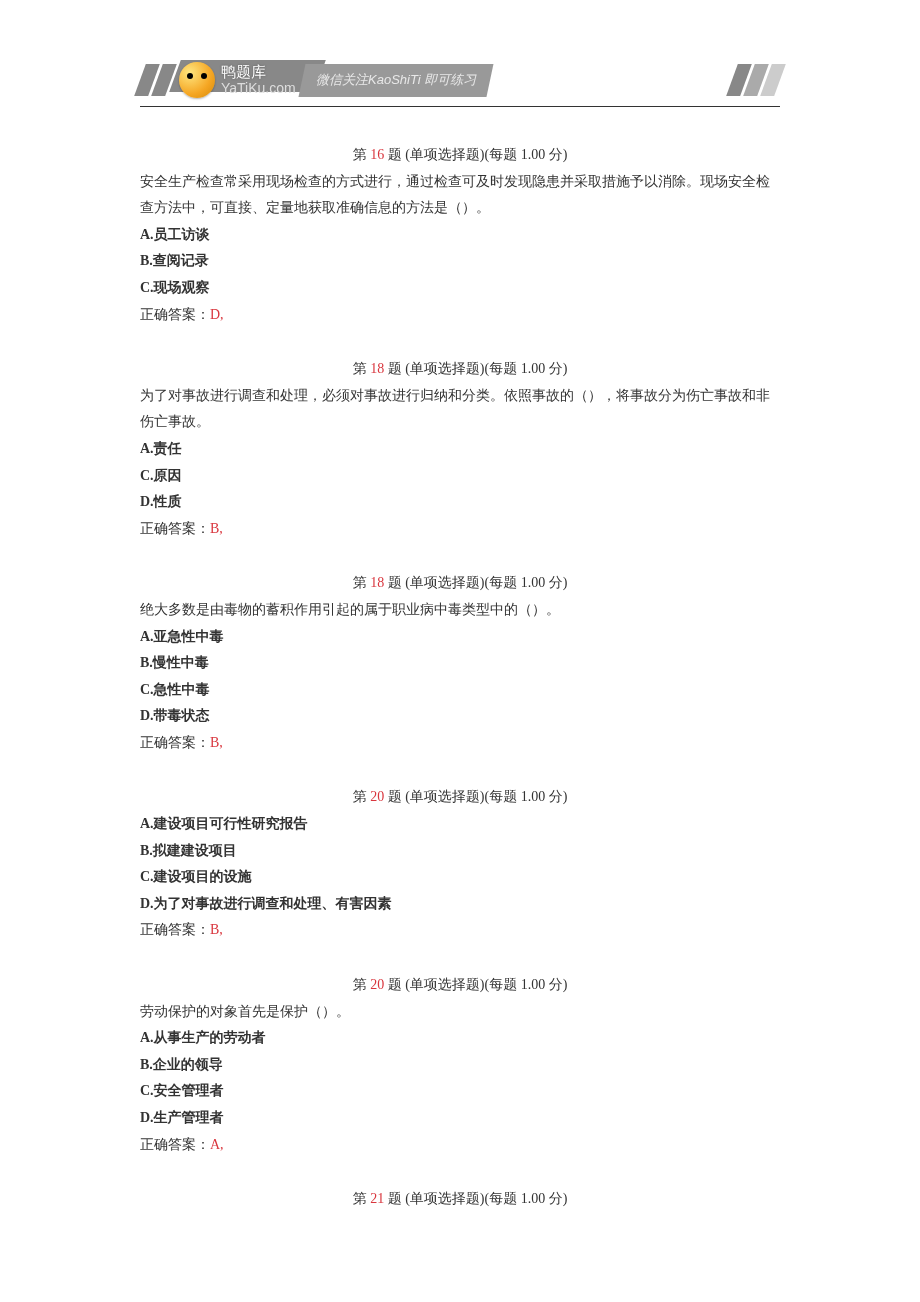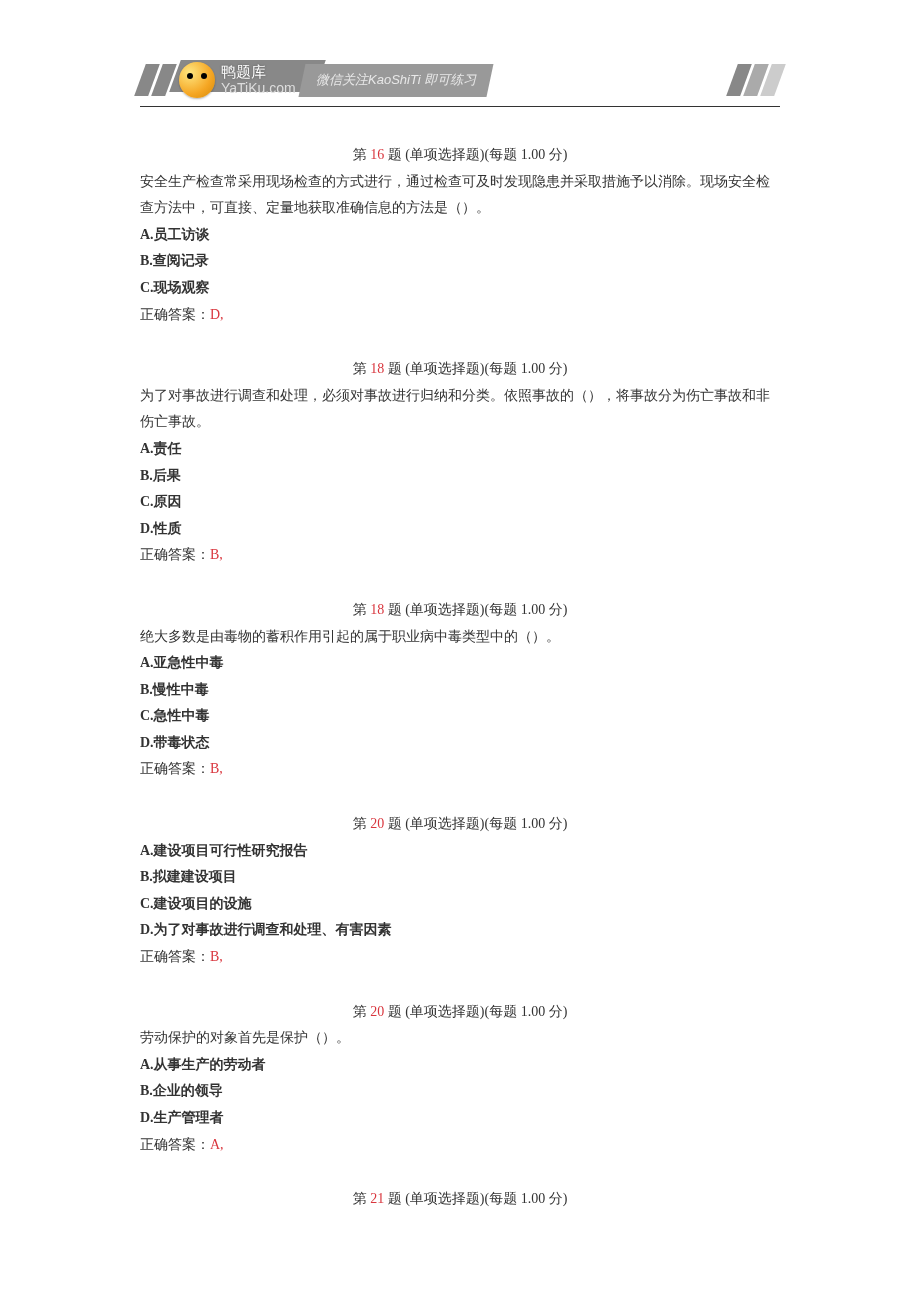--- a/index.html
+++ b/index.html
@@ -193,21 +193,20 @@
   </div>
 
   <div class="question">
     <div class="q-header">
       <span>第</span>
       <span class="q-num">18</span>
       <span>题 (单项选择题)(每题 1.00 分)</span>
     </div>
     <div>为了对事故进行调查和处理，必须对事故进行归纳和分类。依照事故的（），将事故分为伤亡事故和非伤亡事故。</div>
     <span class="option">A.责任</span>
-    <span class="option">B.后果</span>
     <span class="option">C.原因</span>
     <span class="option">D.性质</span>
     <div>
       <span class="answer-label">正确答案：</span><span class="answer-value">B,</span>
     </div>
   </div>
 
   <div class="question">
     <div class="q-header">
       <span>第</span>
@@ -241,20 +240,21 @@
 
   <div class="question">
     <div class="q-header">
       <span>第</span>
       <span class="q-num">20</span>
       <span>题 (单项选择题)(每题 1.00 分)</span>
     </div>
     <div>劳动保护的对象首先是保护（）。</div>
     <span class="option">A.从事生产的劳动者</span>
     <span class="option">B.企业的领导</span>
+    <span class="option">C.安全管理者</span>
     <span class="option">D.生产管理者</span>
     <div>
       <span class="answer-label">正确答案：</span><span class="answer-value">A,</span>
     </div>
   </div>
 
   <div class="question">
     <div class="q-header">
       <span>第</span>
       <span class="q-num">21</span>

